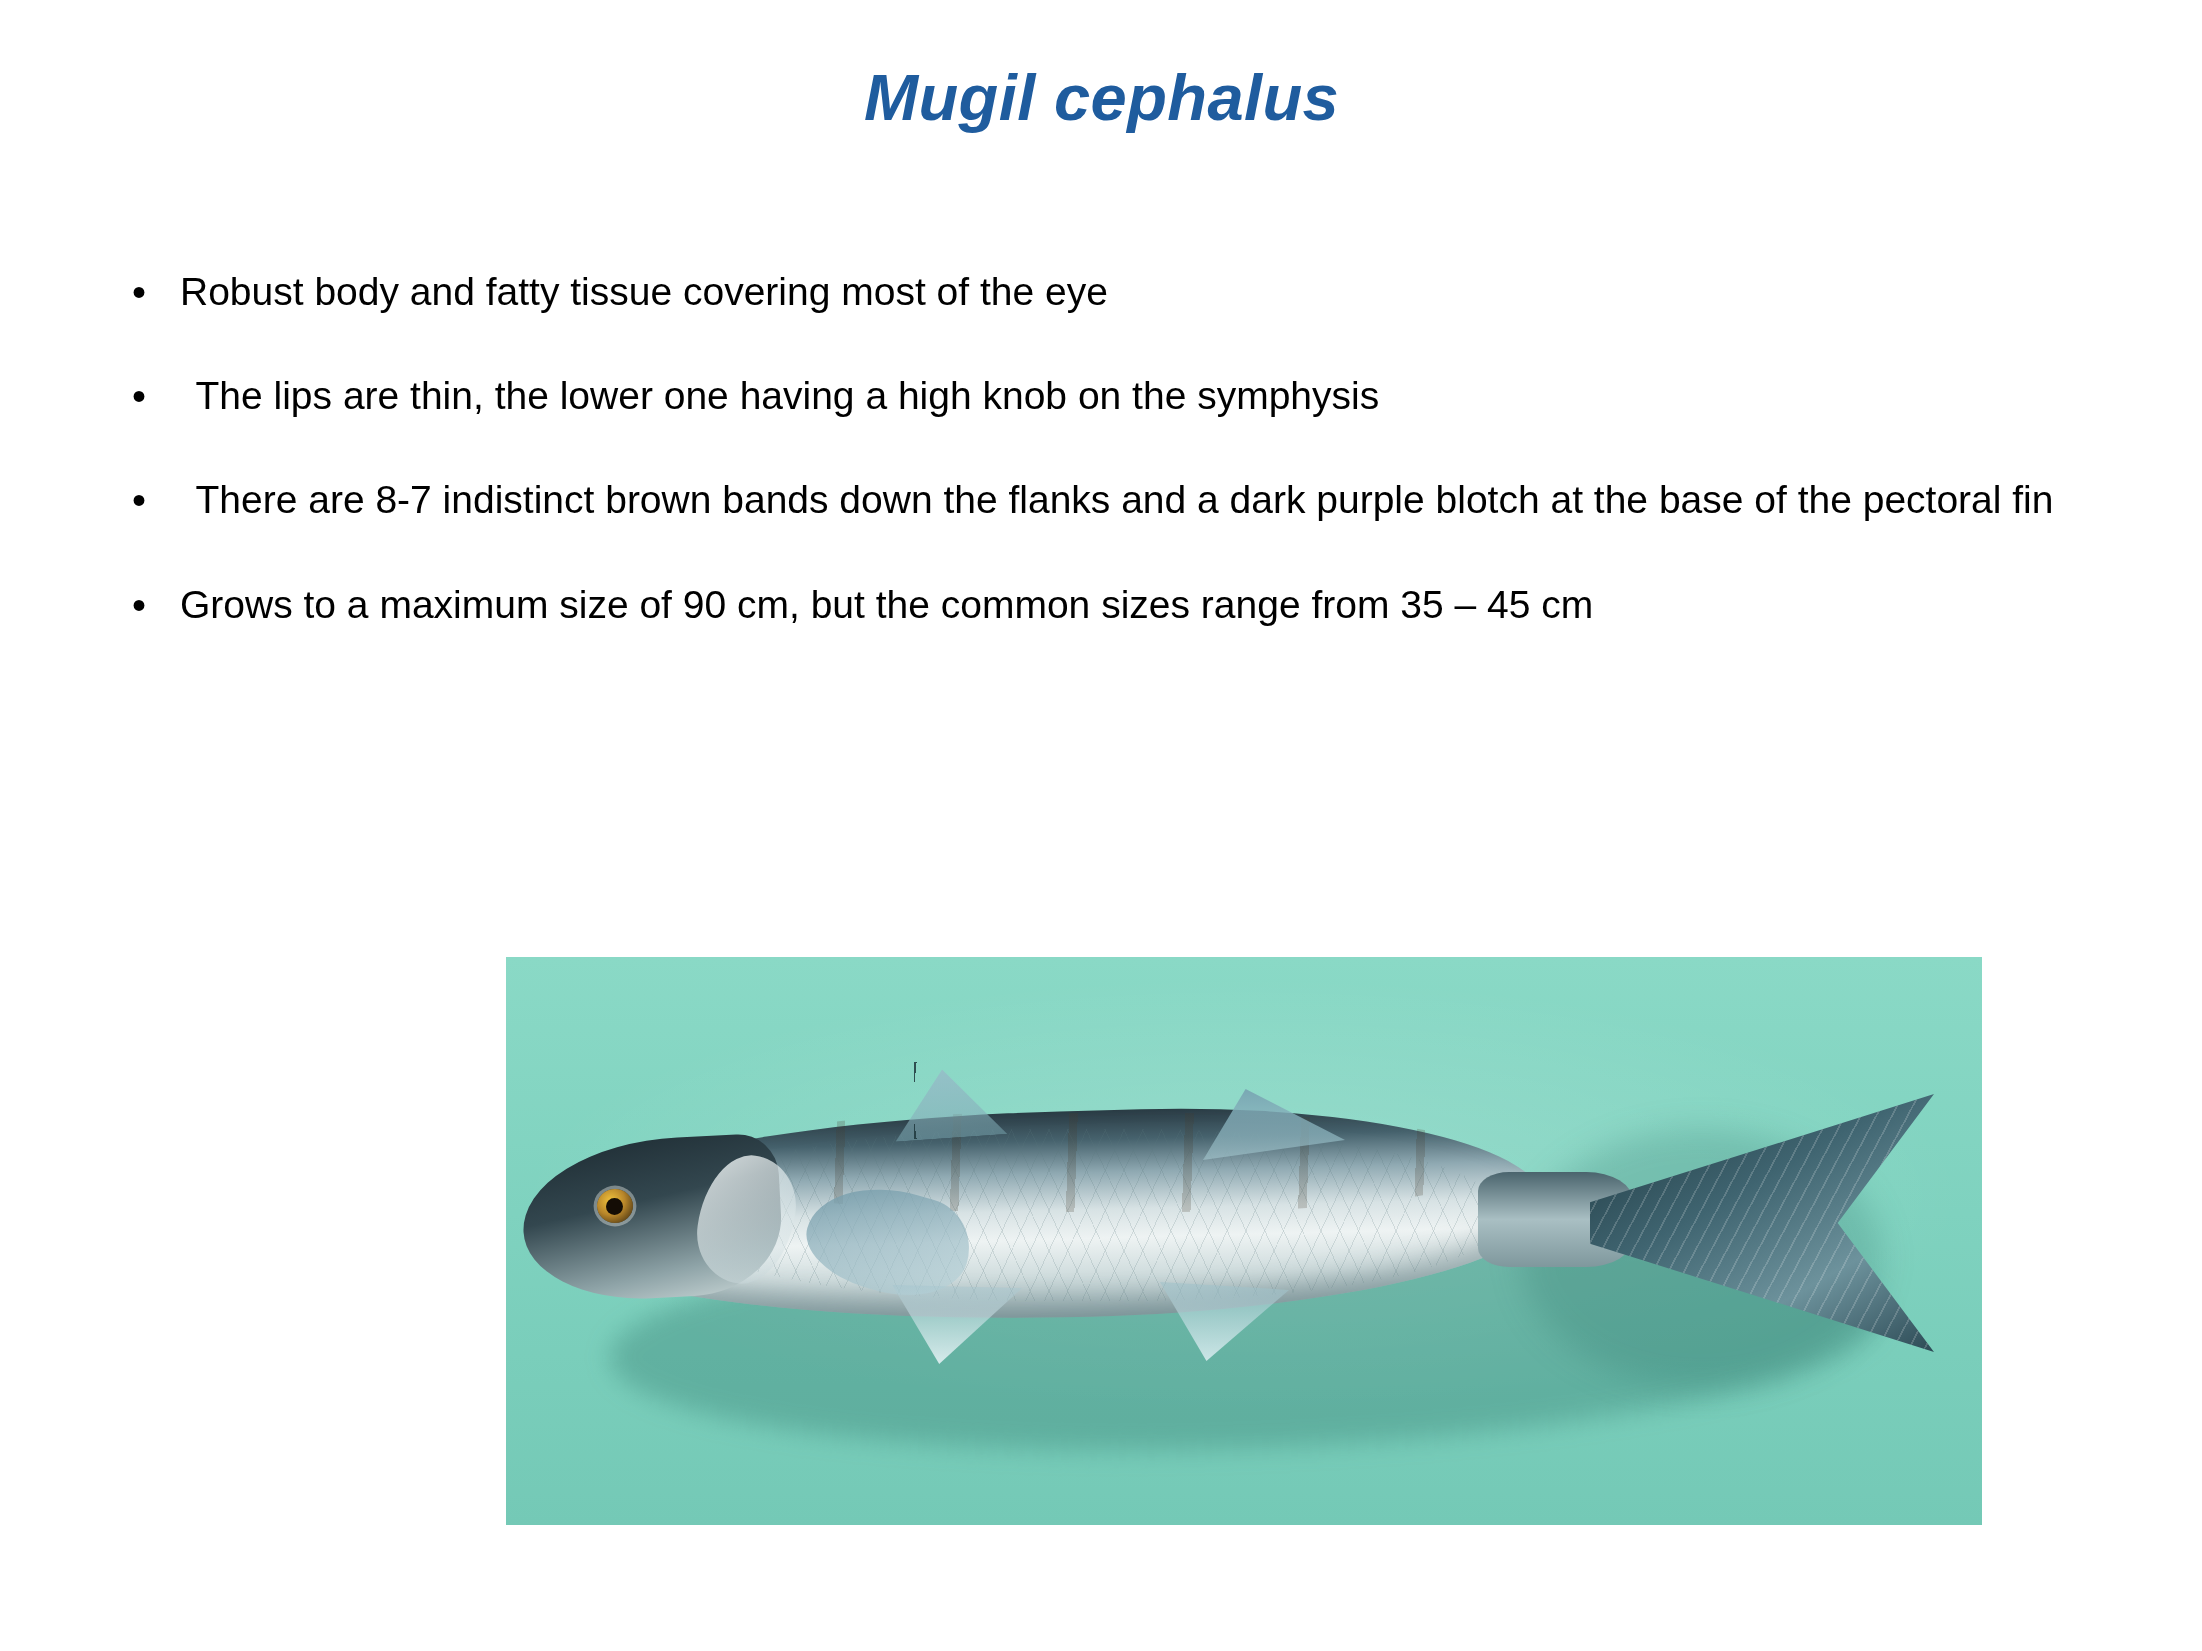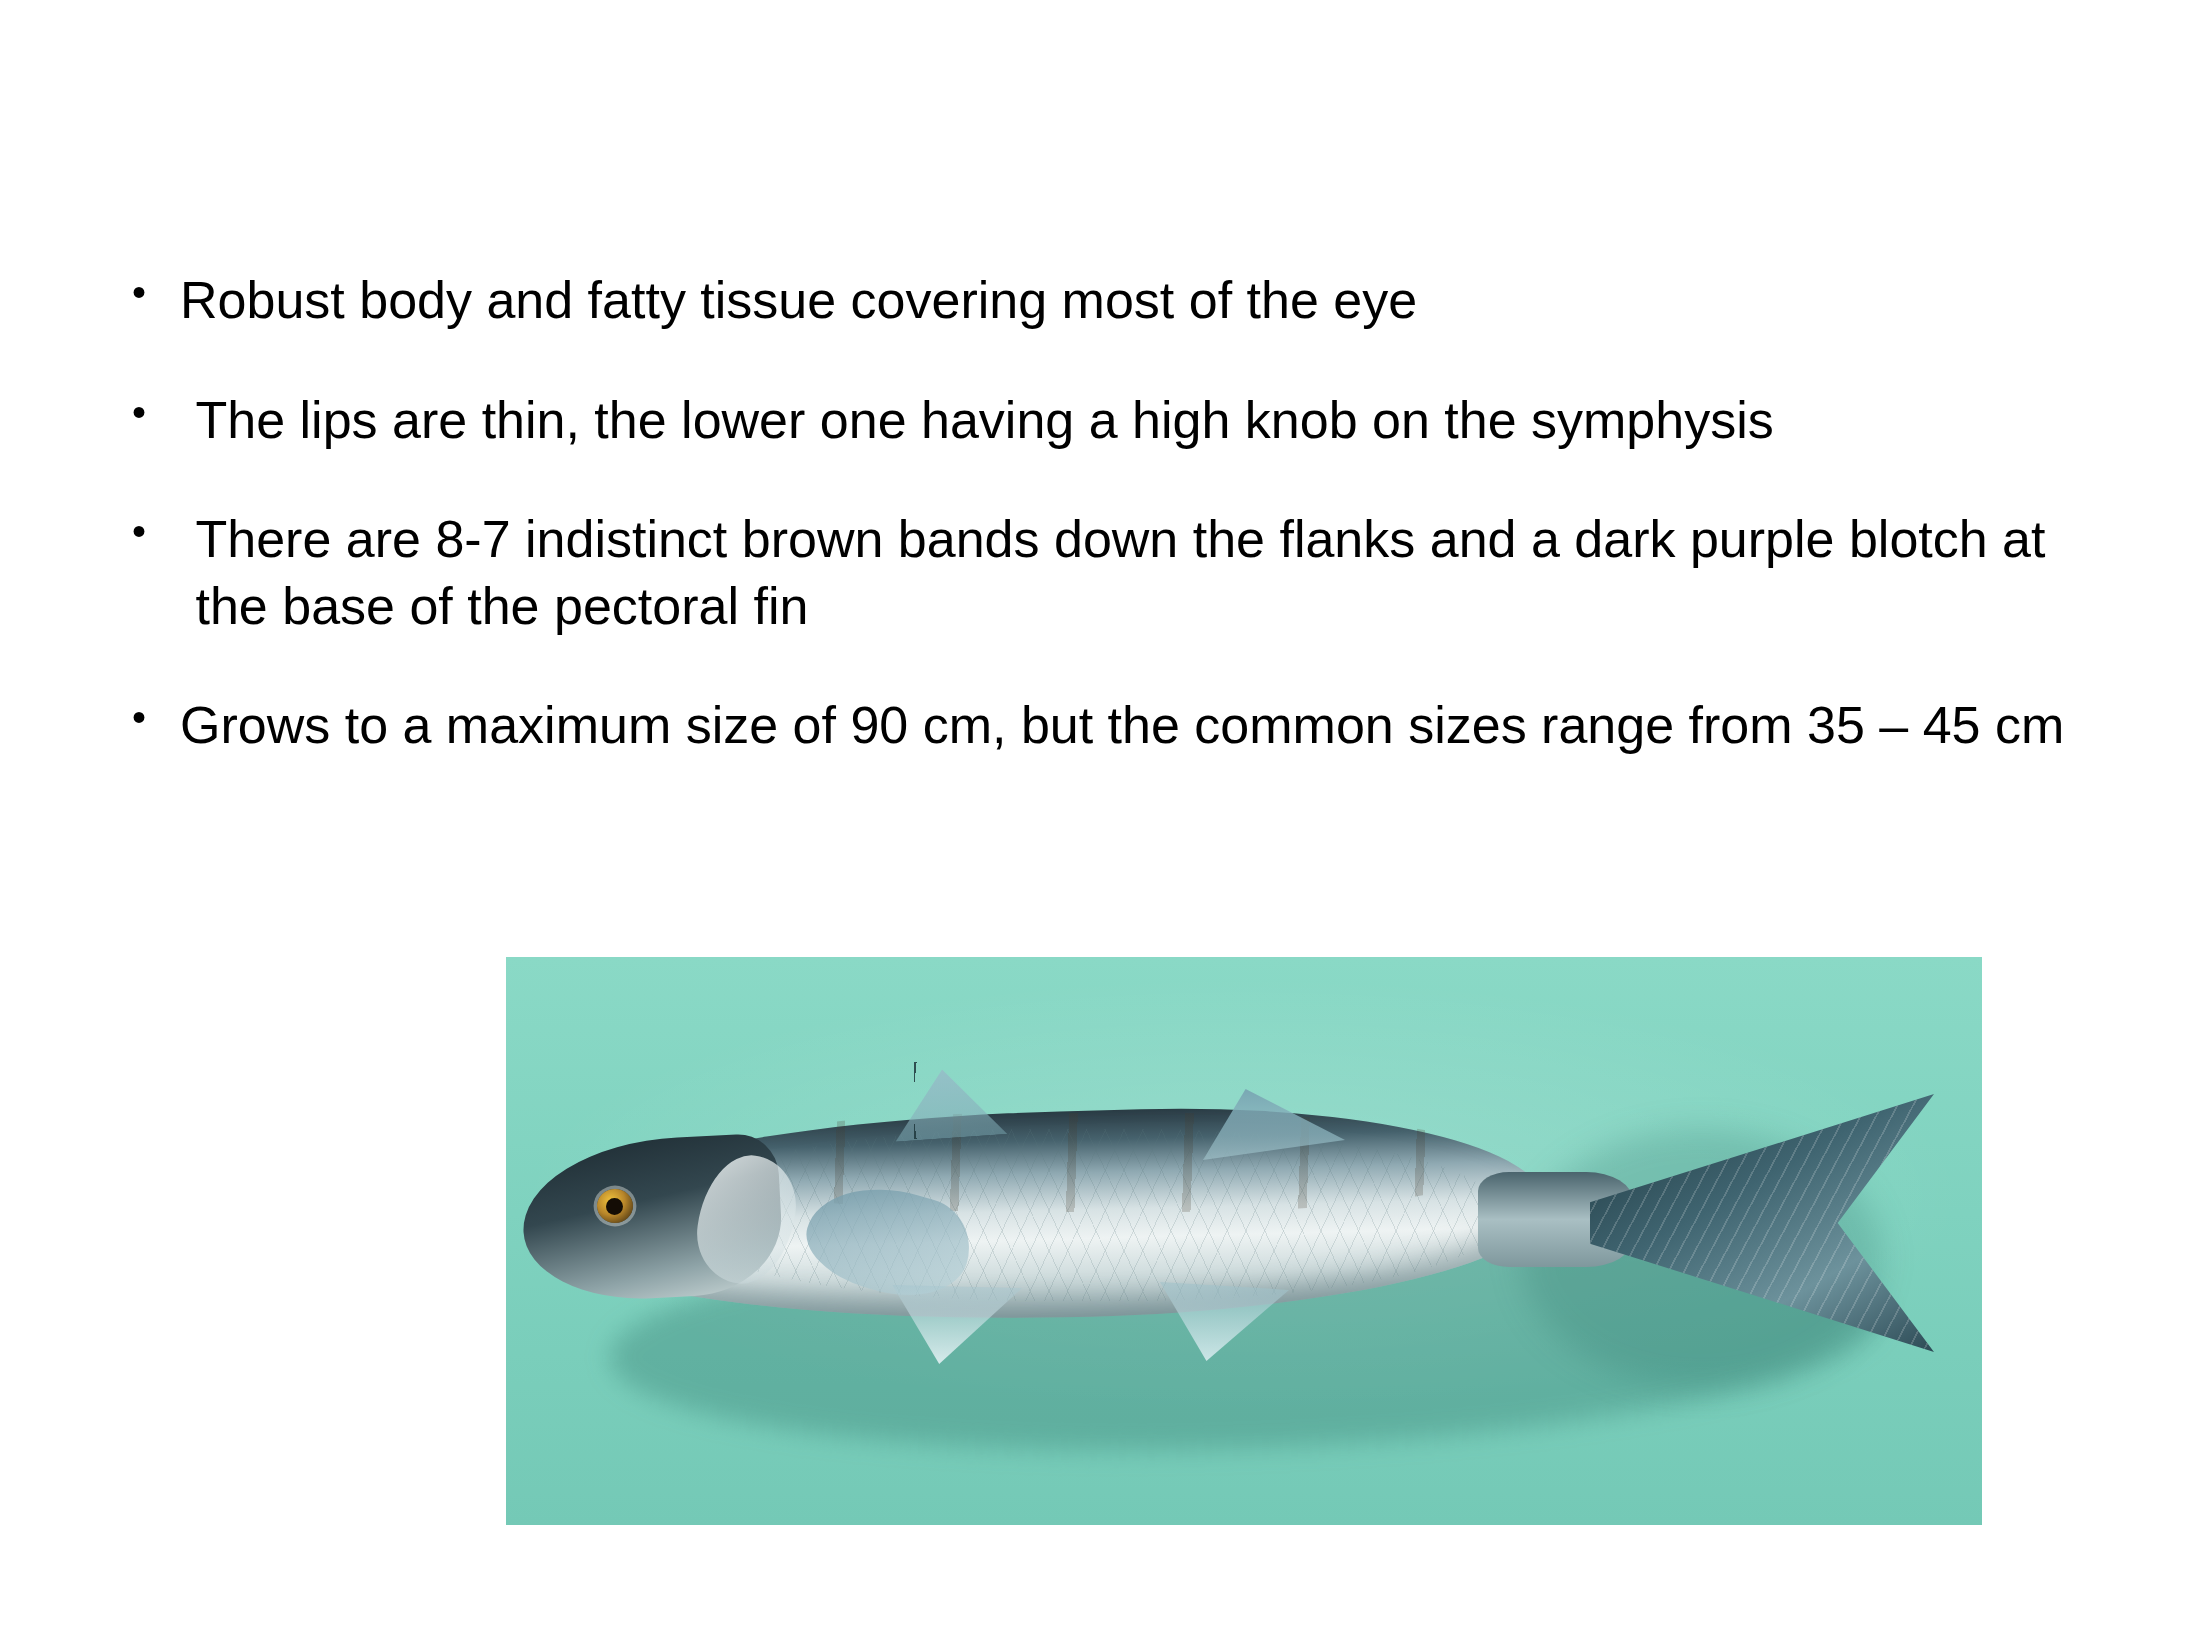--- a/index.html
+++ b/index.html
@@ -48,21 +48,21 @@
     width: 60px;
     font-size: 40px;
     line-height: 1.28;
     color: #000000;
     text-align: left;
     padding-left: 12px;
     box-sizing: border-box;
   }
   .bullet-text {
     flex: 1 1 auto;
-    font-size: 52px;
+    font-size: 39px;
     line-height: 1.28;
     color: #000000;
   }
   .bullet-text.indent {
     padding-left: 15.5px;
   }
   .figure {
     position: absolute;
     left: 506px;
     top: 957px;
@@ -273,20 +273,21 @@
     opacity: 0.35;
     clip-path: polygon(0% 42%, 0% 58%, 100% 100%, 72% 50%, 100% 0%);
     background-image: repeating-linear-gradient(118deg, rgba(255,255,255,0.5) 0 1.7px, rgba(255,255,255,0) 1.7px 13.8px);
   }
 </style>
 </head>
 <body>
 
 <div class="slide">
 
+  <div class="slide-title">Mugil cephalus</div>
 
   <div class="bullets">
 
     <div class="bullet-row">
       <span class="bullet-dot">•</span>
       <span class="bullet-text">Robust body and fatty tissue covering most of the eye</span>
     </div>
 
     <div class="bullet-row">
       <span class="bullet-dot">•</span>

